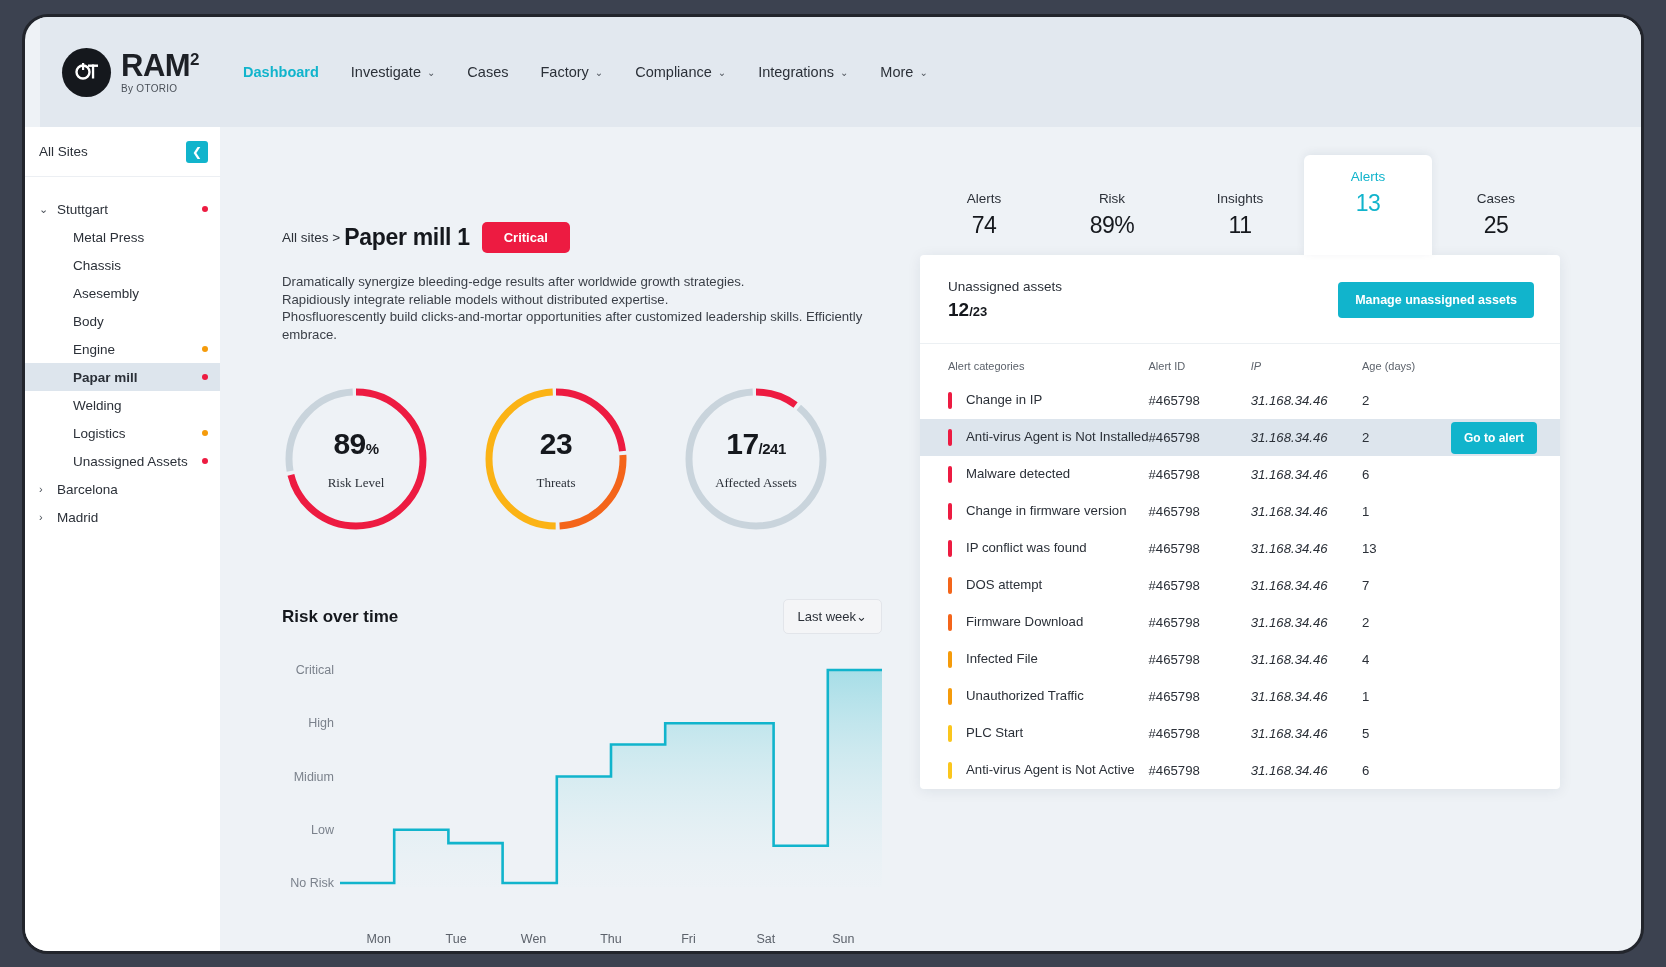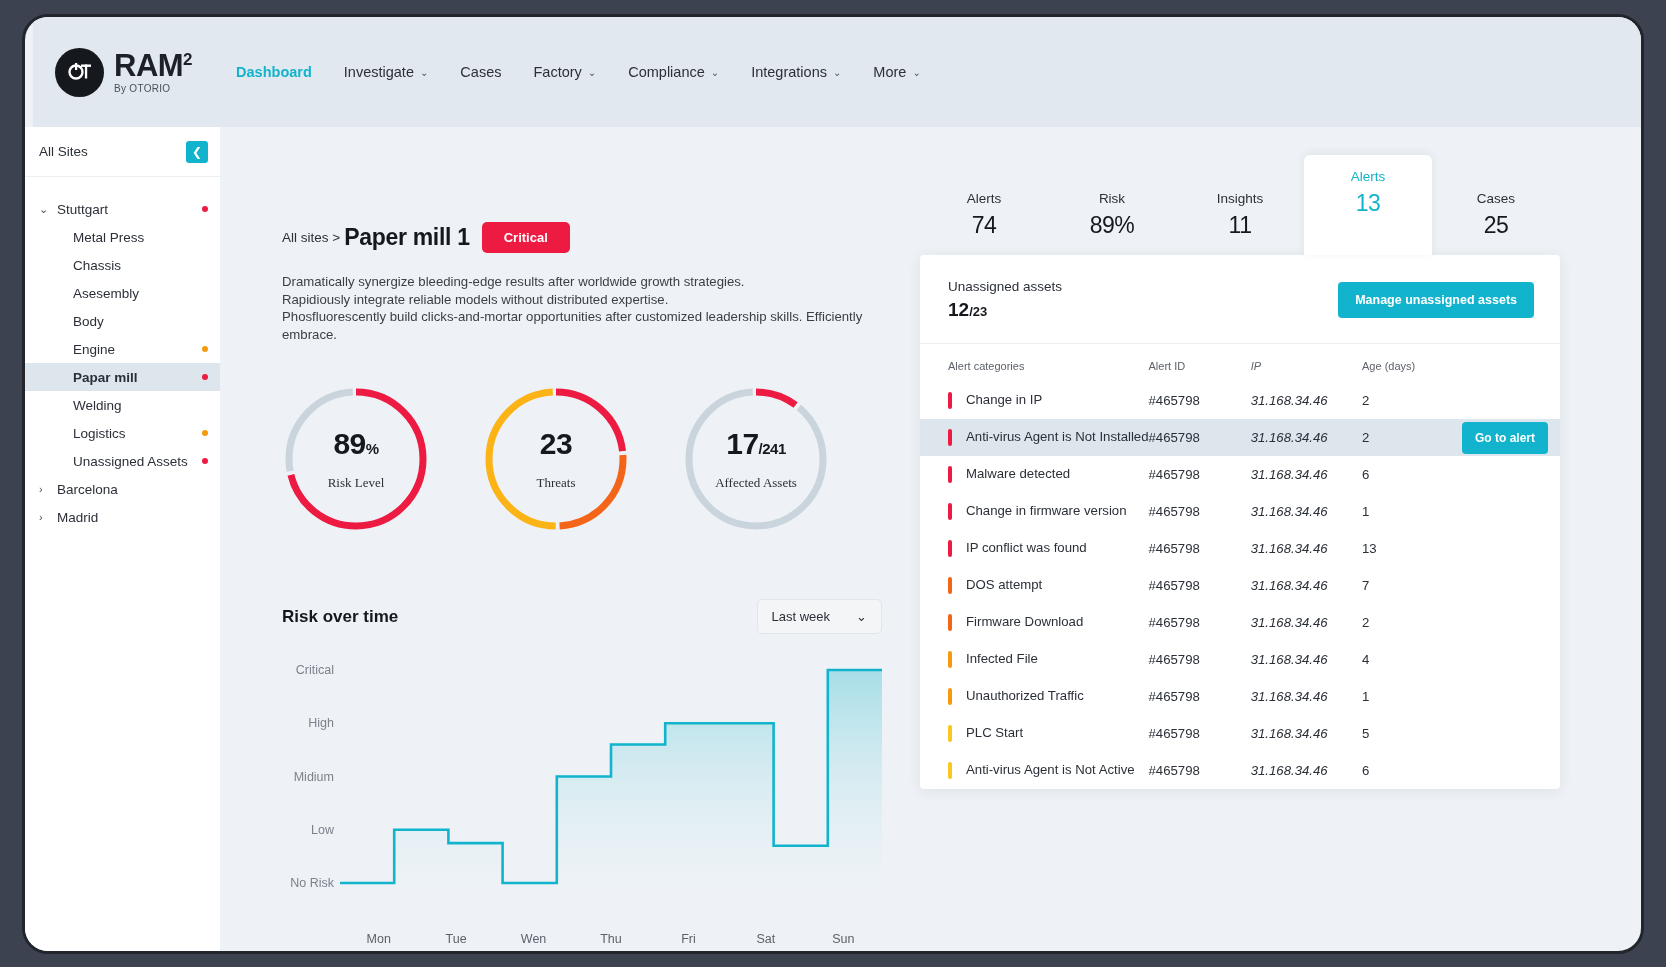--- a/index.html
+++ b/index.html
@@ -12,21 +12,21 @@
   #frame {
     position: absolute; left: 22px; top: 14px;
     width: 1622px; height: 940px;
     background: #eef2f6;
     border-radius: 26px;
     border: 3px solid #22252c;
     overflow: hidden;
   }
   
   #topbar {
-    position: absolute; left: 8px; top: 0; width: 100%; height: 110px;
+    position: absolute; left: 15px; top: 0; width: 100%; height: 110px;
     background: #e2e8ef;
     display: flex; align-items: center;
   }
   #logo-wrap { display: flex; align-items: center; margin-left: 22px; }
   #logo-mark {
     width: 49px; height: 49px; border-radius: 50%;
     background: #15181d; color: #fff;
     display: flex; align-items: center; justify-content: center;
     font-size: 21px; font-weight: bold; letter-spacing: -1px;
     font-family: "DejaVu Sans", sans-serif;
@@ -93,21 +93,21 @@
   .donut-value { font-size: 30px; font-weight: bold; color: #15181d; letter-spacing: -0.5px; }
   .donut-value .suffix { font-size: 15px; font-weight: bold; }
   .donut-label { font-size: 13px; color: #2b3038; margin-top: 14px; font-family: Liberation Serif, serif; }
   
   #risk-card { margin-top: 66px; width: 600px; position: relative; }
   #risk-head { display: flex; align-items: center; justify-content: space-between; }
   #risk-title { font-size: 17px; font-weight: bold; color: #15181d; }
   #range-select {
     background: #f4f5f7; border: 1px solid #e2e5ea; border-radius: 5px;
     font-size: 13px; color: #2b3038; padding: 9px 14px; cursor: pointer;
-    display: flex; align-items: center; gap: 26px;
+    display: flex; align-items: center; 
   }
   #chart-area { position: relative; margin-top: 26px; height: 290px; }
   .ylab {
     position: absolute; right: 548px; font-size: 12.5px; color: #7b828c;
     white-space: nowrap; transform: translateY(-50%);
   }
   .xlab {
     position: absolute; top: 272px; font-size: 12.5px; color: #5c626b;
     transform: translateX(-50%);
   }
@@ -145,21 +145,21 @@
   tbody td { font-size: 13.2px; color: #2b3038; padding: 10px 0; }
   tr.row-hl { background: #dde5ed; }
   .sev { display: inline-block; width: 4px; height: 17px; border-radius: 2px;
          vertical-align: middle; margin-right: 14px; }
   .c-cat { padding-left: 28px !important; white-space: nowrap; }
   .c-id  { width: 118px; }
   .c-ip  { width: 122px; font-style: italic; }
   .c-age { width: 132px; }
   .c-act { width: 118px; position: relative; }
   #goto-btn {
-    position: absolute; right: 12px; top: 50%; transform: translateY(-50%);
+    position: absolute; right: 23px; top: 50%; transform: translateY(-50%);
     background: #11b4cc; color: #fff; font-size: 12px; font-weight: bold;
     padding: 9px 13px; border-radius: 4px; cursor: pointer; white-space: nowrap;
   }
 </style>
 </head>
 <body>
 
 <div id="frame">
 
   <div id="topbar">

